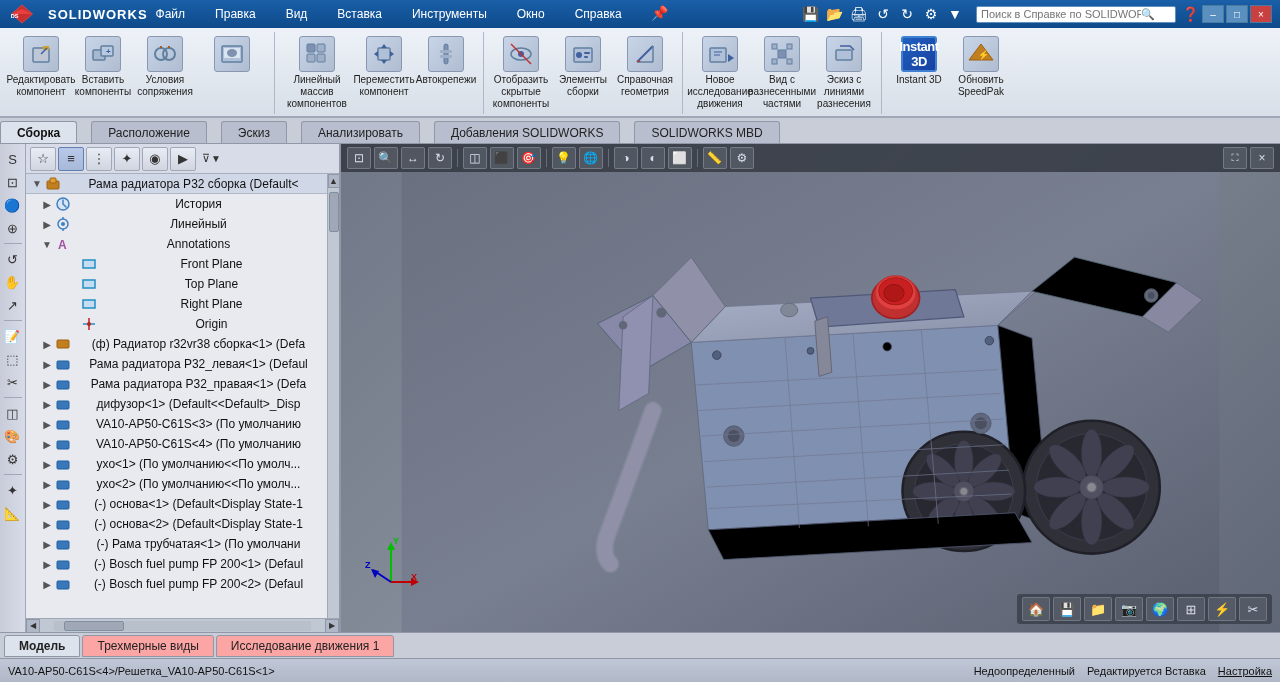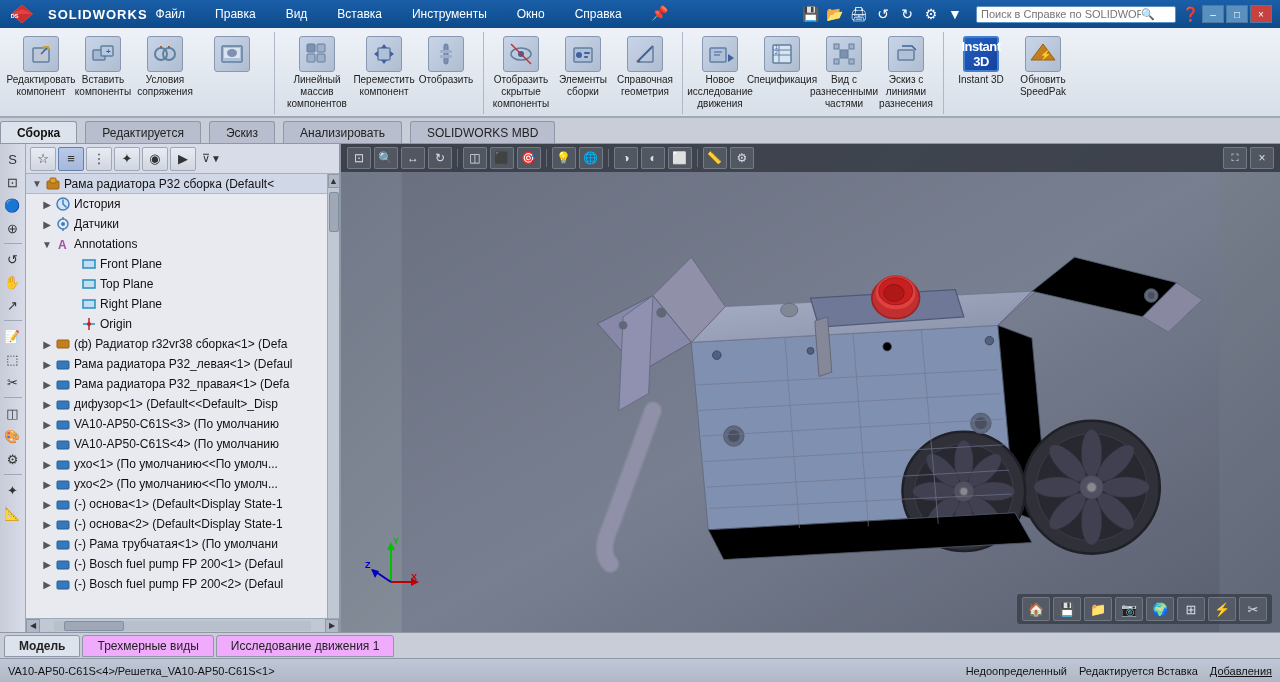--- a/index.html
+++ b/index.html
@@ -115,21 +115,21 @@
       align-items: flex-end;
       padding-left: 0;
     }
     .tab-item {
       padding: 4px 16px;
       font-size: 12px;
       cursor: pointer;
       background: #b8bece;
       border: 1px solid #9098a8;
       border-bottom: none;
-      margin-right: 8px;
+      margin-right: 14px;
       color: #222;
       border-radius: 3px 3px 0 0;
       height: 22px;
       display: flex; align-items: center;
     }
     .tab-item.active {
       background: #dde3ec;
       font-weight: bold;
       color: #111;
     }
@@ -198,20 +198,21 @@
       width: 18px; min-width: 18px;
       height: 16px;
       display: flex; align-items: center; justify-content: center;
       font-size: 12px;
       margin-right: 2px;
     }
     .tree-item .label {
       overflow: hidden;
       text-overflow: ellipsis;
       flex: 1;
+      text-align: center;
     }
     .indent-1 { padding-left: 14px; }
     .indent-2 { padding-left: 40px; }
 
     
     .icon-assy { color: #c08020; }
 
     
     #viewport {
       flex: 1;
@@ -271,21 +272,21 @@
       border-top: 1px solid #9098a8;
       display: flex;
       align-items: center;
       padding: 0 4px;
       gap: 2px;
     }
     .view-tab {
       padding: 3px 14px;
       font-size: 12px;
       cursor: pointer;
-      background: #f0abfc;
+      background: #fca5a5;
       border: 1px solid #9098a8;
       border-radius: 3px 3px 0 0;
       color: #222;
       height: 22px;
       display: flex; align-items: center;
     }
     .view-tab.active {
       background: #dde3ec;
       font-weight: bold;
     }
@@ -561,21 +562,21 @@
       <span class="btn-label">Переместить компонент</span>
     </div>
     <div class="toolbar-btn">
       <div class="icon-box">
         <svg width="28" height="28" viewBox="0 0 28 28">
           <rect x="12" y="4" width="4" height="20" rx="2" fill="#8090b0" stroke="#6080a0"></rect>
           <rect x="8" y="10" width="12" height="3" rx="1" fill="#a0b0c8"></rect>
           <rect x="8" y="15" width="12" height="3" rx="1" fill="#a0b0c8"></rect>
         </svg>
       </div>
-      <span class="btn-label">Отобразить</span>
+      <span class="btn-label">Автокрепежи</span>
     </div>
   </div>
 
   <div class="toolbar-group">
     <div class="toolbar-btn">
       <div class="icon-box">
         <svg width="28" height="28" viewBox="0 0 28 28">
           <ellipse cx="14" cy="14" rx="10" ry="6" fill="none" stroke="#6080a0" stroke-width="1.5"></ellipse>
           <circle cx="14" cy="14" r="3" fill="#4060a0"></circle>
           <line x1="4" y1="4" x2="24" y2="24" stroke="#c03030" stroke-width="1.5"></line>
@@ -611,33 +612,20 @@
     <div class="toolbar-btn">
       <div class="icon-box">
         <svg width="28" height="28" viewBox="0 0 28 28">
           <rect x="4" y="8" width="16" height="14" rx="1" fill="#b0c0d8" stroke="#6080a0" stroke-width="1.5"></rect>
           <polygon points="22,14 28,18 22,22" fill="#4060a0"></polygon>
           <line x1="8" y1="12" x2="16" y2="12" stroke="#4060a0" stroke-width="1"></line>
           <line x1="8" y1="15" x2="14" y2="15" stroke="#4060a0" stroke-width="1"></line>
         </svg>
       </div>
       <span class="btn-label">Новое исследование движения</span>
-    </div>
-    <div class="toolbar-btn">
-      <div class="icon-box">
-        <svg width="28" height="28" viewBox="0 0 28 28">
-          <rect x="5" y="5" width="18" height="18" rx="1" fill="#d8e4f0" stroke="#6080a0" stroke-width="1.5"></rect>
-          <line x1="5" y1="10" x2="23" y2="10" stroke="#6080a0" stroke-width="1"></line>
-          <line x1="5" y1="15" x2="23" y2="15" stroke="#6080a0" stroke-width="1"></line>
-          <line x1="11" y1="5" x2="11" y2="23" stroke="#6080a0" stroke-width="1"></line>
-          <text x="7" y="9" fill="#4060a0" font-size="5">1</text>
-          <text x="7" y="14" fill="#4060a0" font-size="5">2</text>
-        </svg>
-      </div>
-      <span class="btn-label">Спецификация</span>
     </div>
     <div class="toolbar-btn">
       <div class="icon-box">
         <svg width="28" height="28" viewBox="0 0 28 28">
           <rect x="10" y="10" width="8" height="8" fill="#8090b0" stroke="#6080a0"></rect>
           <rect x="4" y="4" width="5" height="5" fill="#a0b0c8" stroke="#6080a0"></rect>
           <rect x="19" y="4" width="5" height="5" fill="#a0b0c8" stroke="#6080a0"></rect>
           <rect x="4" y="19" width="5" height="5" fill="#a0b0c8" stroke="#6080a0"></rect>
           <rect x="19" y="19" width="5" height="5" fill="#a0b0c8" stroke="#6080a0"></rect>
         </svg>
@@ -669,23 +657,24 @@
           <text x="11" y="18" fill="white" font-size="9" font-weight="bold">⚡</text>
         </svg>
       </div>
       <span class="btn-label">Обновить SpeedPak</span>
     </div>
   </div>
 </div>
 
 <div id="tabs-row">
   <div class="tab-item active">Сборка</div>
-  <div class="tab-item">Редактируется</div>
+  <div class="tab-item">Расположение</div>
   <div class="tab-item">Эскиз</div>
   <div class="tab-item">Анализировать</div>
+  <div class="tab-item">Добавления SOLIDWORKS</div>
   <div class="tab-item">SOLIDWORKS MBD</div>
 </div>
 
 <div id="main-area">
 
   <div id="left-vert-toolbar">
     <div class="lv-btn" title="Выбрать">S</div>
     <div class="lv-btn">⊡</div>
     <div class="lv-btn">🔵</div>
     <div class="lv-btn">⊕</div>
@@ -749,21 +738,21 @@
         <div class="tree-item indent-1">
           <span class="expand-arrow">▶</span>
           <span class="icon">
             <svg width="16" height="16" viewBox="0 0 16 16">
               <circle cx="8" cy="8" r="5" fill="none" stroke="#4080c0" stroke-width="1.5"></circle>
               <circle cx="8" cy="8" r="2" fill="#4080c0"></circle>
               <line x1="8" y1="1" x2="8" y2="3" stroke="#4080c0" stroke-width="1.5"></line>
               <line x1="8" y1="13" x2="8" y2="15" stroke="#4080c0" stroke-width="1.5"></line>
             </svg>
           </span>
-          <span class="label">Датчики</span>
+          <span class="label">Линейный</span>
         </div>
 
         <div class="tree-item indent-1">
           <span class="expand-arrow">▼</span>
           <span class="icon">
             <svg width="16" height="16" viewBox="0 0 16 16">
               <text x="3" y="13" fill="#a050a0" font-size="12" font-weight="bold">A</text>
             </svg>
           </span>
           <span class="label">Annotations</span>
@@ -1156,15 +1145,15 @@
   <div class="view-tab active">Модель</div>
   <div class="view-tab">Трехмерные виды</div>
   <div class="view-tab">Исследование движения 1</div>
 </div>
 
 <div id="statusbar">
   <span class="status-left">VA10-AP50-C61S&lt;4&gt;/Решетка_VA10-AP50-C61S&lt;1&gt;</span>
   <div class="status-right">
     <span class="status-item">Недоопределенный</span>
     <span class="status-item">Редактируется Вставка</span>
-    <span class="status-item" style="cursor:pointer; text-decoration:underline;">Добавления</span>
+    <span class="status-item" style="cursor:pointer; text-decoration:underline;">Настройка</span>
   </div>
 </div>
 
 </body></html>

